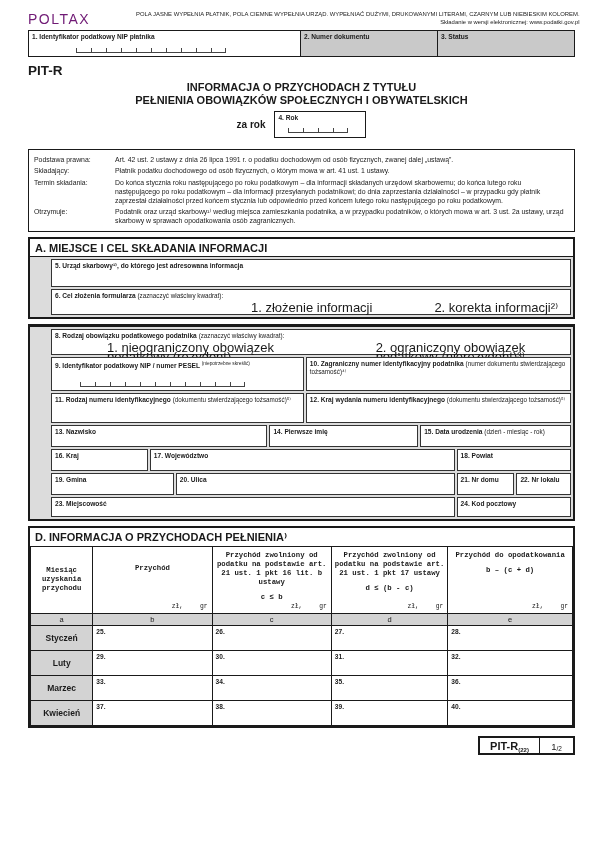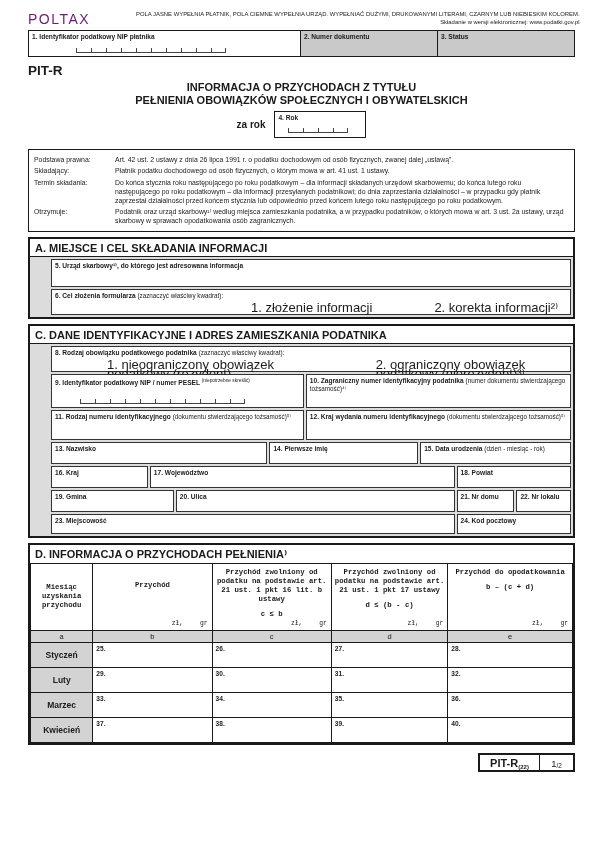--- a/index.html
+++ b/index.html
@@ -164,21 +164,20 @@
           <div class="opts opts-a">
             <span class="o1">1. złożenie informacji</span>
             <span class="o2">2. korekta informacji²⁾</span>
           </div>
         </div>
       </div>
     </div>
 
 
     <div class="sec">
-      <div class="sec-h">C. DANE IDENTYFIKACYJNE I ADRES ZAMIESZKANIA PODATNIKA</div>
       <div class="sec-c">
         <div class="field h26">
           <div class="flabel">
             <span>8. Rodzaj obowiązku podatkowego podatnika</span>
             <span class="hint">(zaznaczyć właściwy kwadrat):</span>
           </div>
           <div class="opts opts-c">
             <span class="o1">1. nieograniczony obowiązek podatkowy (rezydent)</span>
             <span class="o2">2. ograniczony obowiązek podatkowy (nierezydent)³⁾</span>
           </div>

